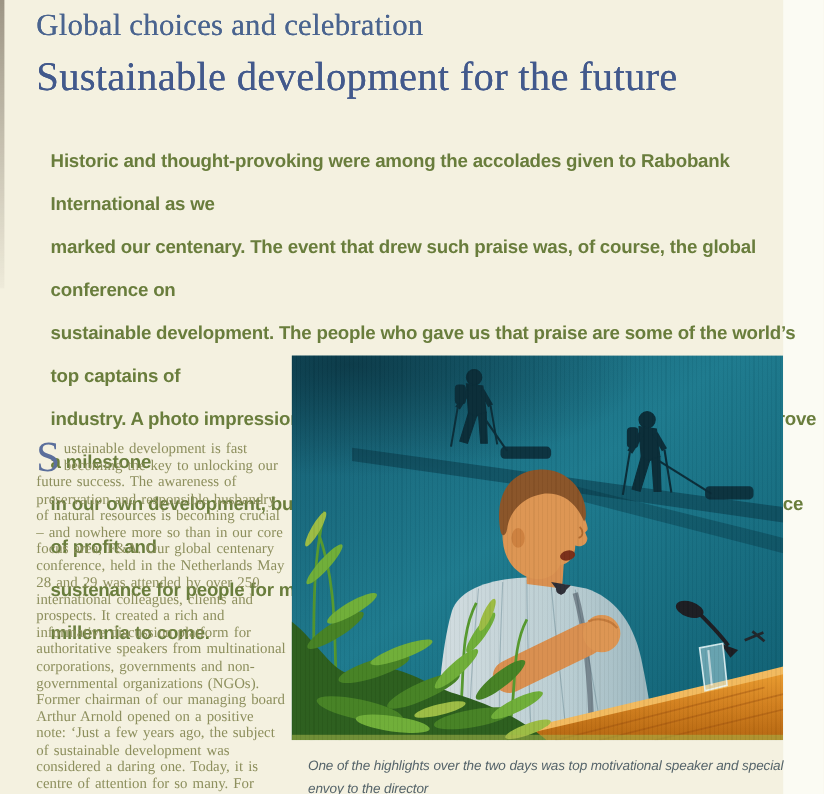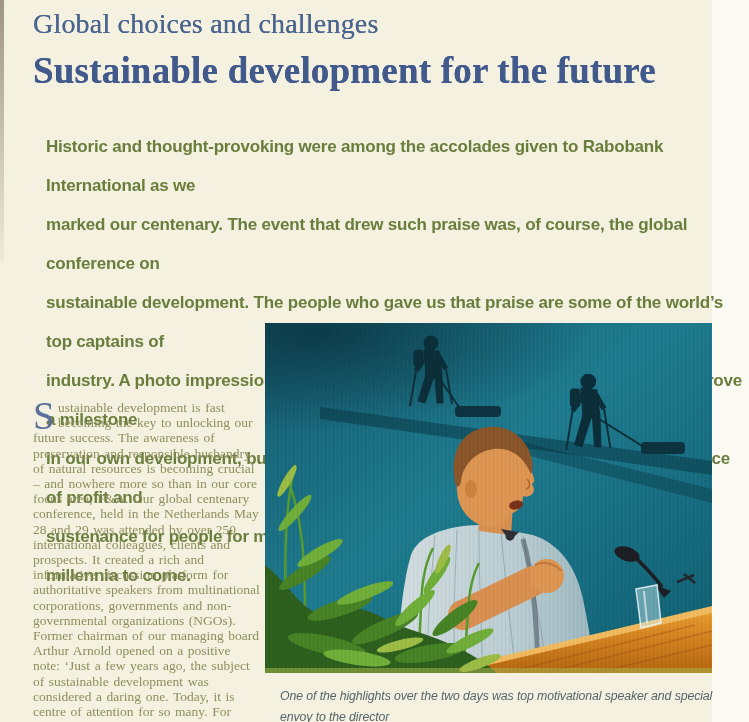--- a/index.html
+++ b/index.html
@@ -77,22 +77,22 @@
   }
 </style>
 </head>
 <body>
 
 <div class="page">
 
   <div class="left-edge-shadow"></div>
   <div class="right-strip"></div>
 
-  <div class="kicker">Global choices and challenges</div>
-  <h1 class="main-title" style="margin:0;font-weight:bold;">Sustainable development for the future</h1>
+  <div class="kicker">Global choices and celebration</div>
+  <h1 class="main-title" style="margin:0;font-weight:normal;">Sustainable development for the future</h1>
 
   <div class="intro">Historic and thought-provoking were among the accolades given to Rabobank International as we
 marked our centenary. The event that drew such praise was, of course, the global conference on
 sustainable development. The people who gave us that praise are some of the world’s top captains of
 industry. A photo impression of the people who made this a celebration that could prove a milestone
 in our own development, but more importantly in ensuring the planet remains a source of profit and
 sustenance for people for many
 millennia to come.</div>
 
   <div class="body-col"><span class="drop-cap">S</span><span>ustainable development is fast

